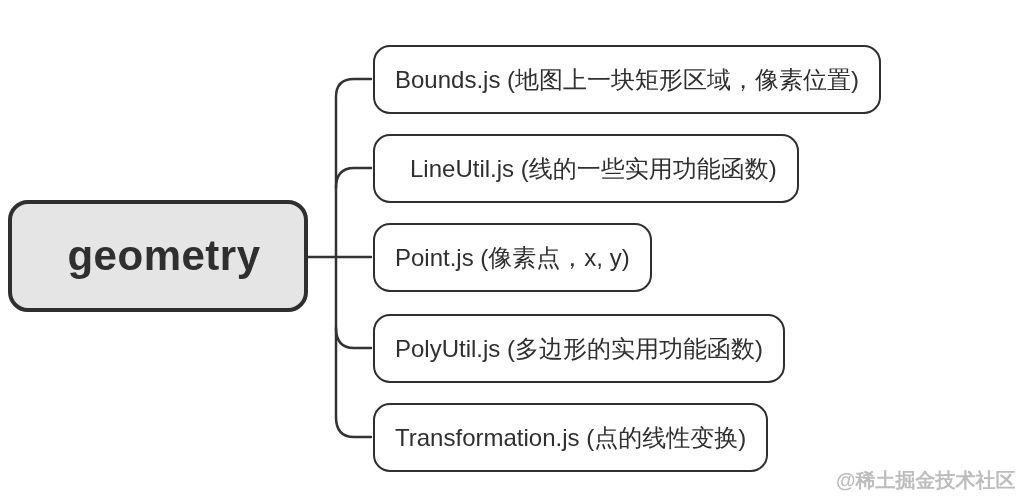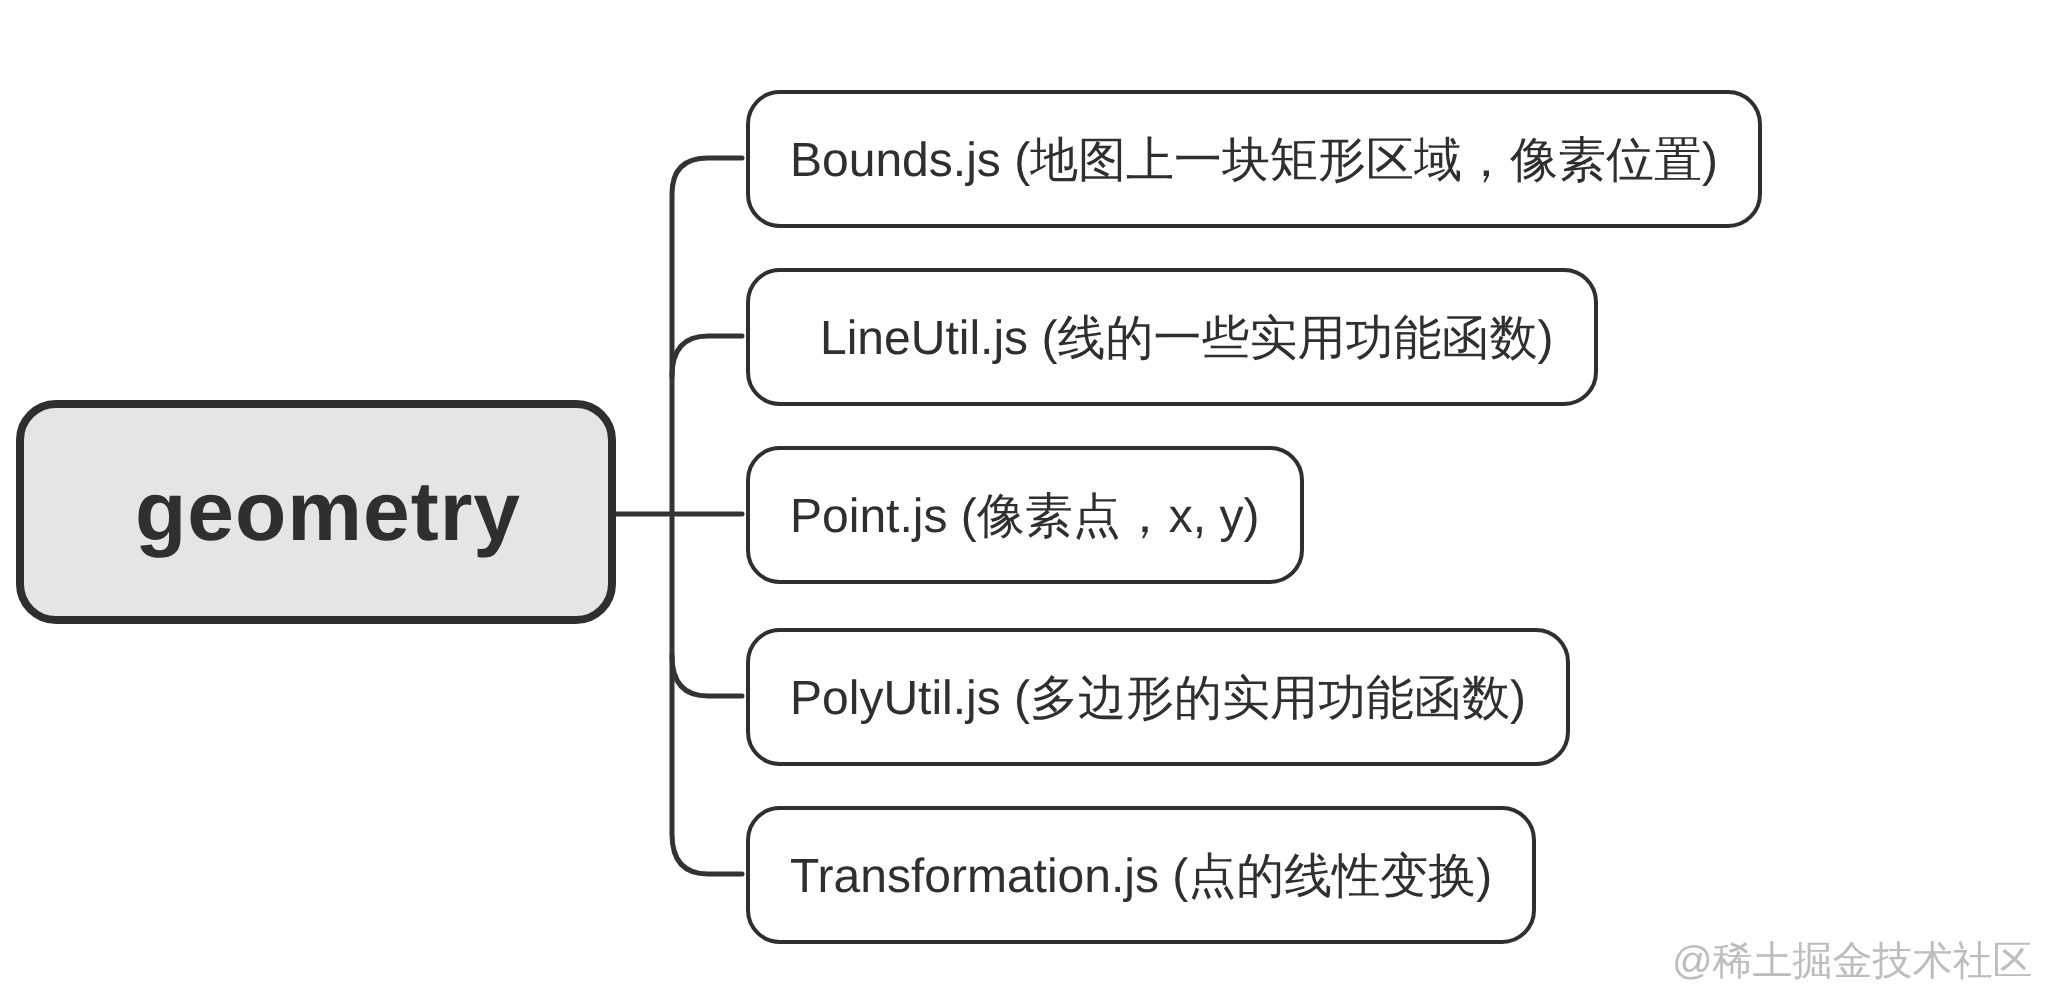--- a/index.html
+++ b/index.html
@@ -62,20 +62,21 @@
   .child.c1 { top: 45px; }
   .child.c2 { top: 134px; padding-left: 35px; }
   .child.c3 { top: 223px; }
   .child.c4 { top: 314px; }
   .child.c5 { top: 403px; padding-left: 20px; }
   .watermark {
     position: absolute;
     left: 836px; top: 467px;
     font-size: 20px;
     color: var(--watermark);
+    font-weight: bold;
   }
 </style>
 </head>
 <body>
 
 <div class="canvas">
 
   <svg class="connectors" viewBox="0 0 1036 500" xmlns="http://www.w3.org/2000/svg">
     <path d="M 308 257 H 371"></path>
     <path d="M 371 79 H 354 Q 336 79 336 97 V 417 Q 336 437 354 437 H 371"></path>

